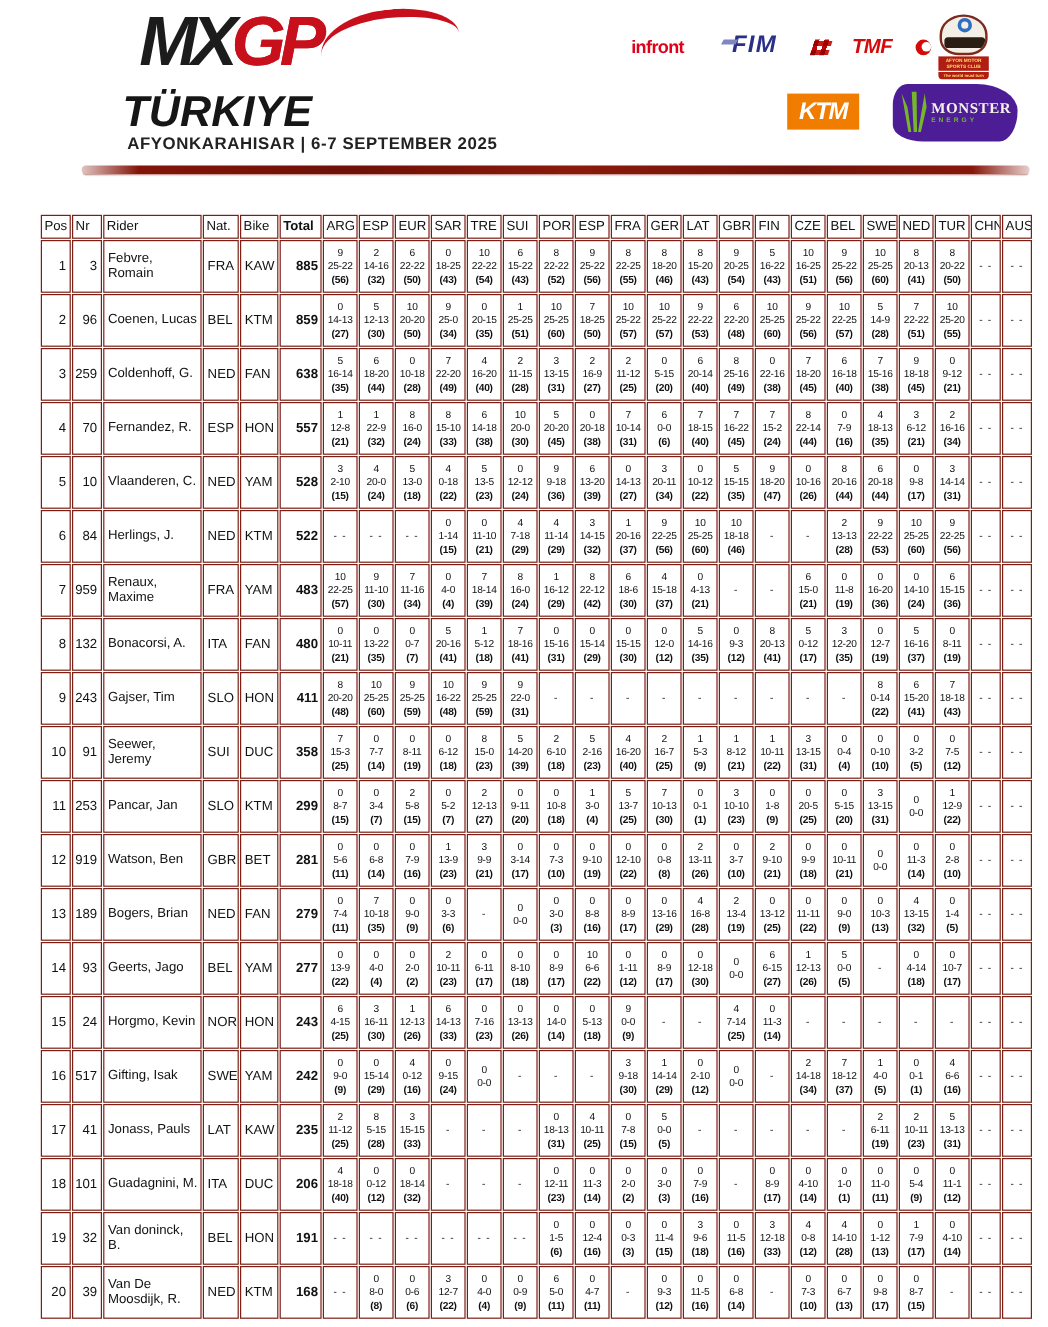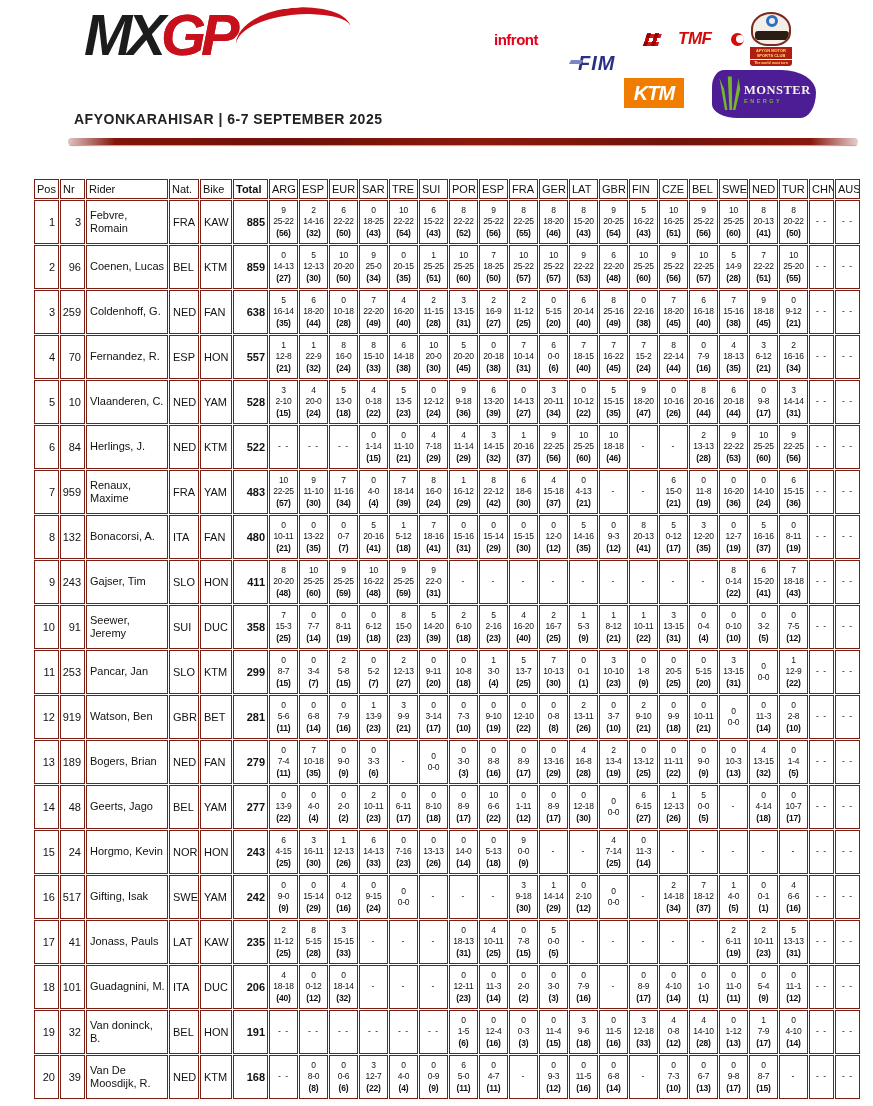--- a/index.html
+++ b/index.html
@@ -1,36 +1,36 @@
 <!DOCTYPE html>
 <html><head>
 <meta charset="utf-8">
 <style>
   * { margin:0; padding:0; box-sizing:border-box; }
   body { background:#ffffff; font-family:"Liberation Sans","DejaVu Sans",sans-serif; color:#111; }
-  .page { position:relative; width:873px; height:1106px; margin:0 auto; background:#fff; overflow:hidden; }
+  .page { position:relative; width:873px; height:1106px; margin:0 auto; background:#fff; overflow:hidden;padding-left:32px; }
 
   
   .header { position:relative; height:136px; }
   .mxgp-logo { position:absolute; left:84px; top:6px; font-style:italic; font-weight:900;
                font-size:58px; letter-spacing:-5px; line-height:1; }
   .mxgp-logo .mx { color:#1c1c1c; }
   .mxgp-logo .gp { color:#c8101c; background:linear-gradient(160deg,#e7242b,#9e0e12); -webkit-background-clip:text; background-clip:text; }
   .swoosh { position:absolute; left:150px; top:2px; width:116px; height:34px;
             border-top:7px solid #c8101c; border-radius:100% 100% 0 0/190% 150% 0 0;
             transform:rotate(-6deg); }
   .country { position:absolute; left:70px; top:72px; font-style:italic; font-weight:900;
              font-size:36px; letter-spacing:0px; color:#161616; }
   .event-details { position:absolute; left:74px; top:111px; font-weight:700; font-size:14px;
                    letter-spacing:.5px; color:#222; }
 
   
   .sp { position:absolute; }
   .infront { left:494px; top:31px; color:#e2001a; font-weight:700; font-size:15px; letter-spacing:-.5px; }
-  .fim { left:570px; top:26px; color:#2b3087; font-weight:900; font-style:italic; font-size:20px; letter-spacing:1px;margin-top:26px; }
+  .fim { left:570px; top:26px; color:#2b3087; font-weight:900; font-style:italic; font-size:20px; letter-spacing:1px; }
   .fim .fim-slash { display:inline-block; width:12px; height:4px; background:#7f86c4; transform:skewX(-30deg); margin-right:-4px; vertical-align:6px; }
   .tmf { left:645px; top:29px; display:flex; align-items:center; gap:18px; }
   .tmf .check { width:15px; height:13px; background:
       linear-gradient(45deg,transparent 0,transparent 0),
       repeating-linear-gradient(90deg,#c00404 0 4px,#fff 4px 8px),
       repeating-linear-gradient(0deg,rgba(192,4,4,.9) 0 4px,rgba(255,255,255,.9) 4px 8px);
       background-blend-mode:multiply; transform:skewX(-18deg); }
   .tmf .tmf-text { color:#d40b0b; font-weight:900; font-style:italic; font-size:17px; letter-spacing:-.5px; }
   .tmf .crescent { width:13px; height:13px; background:#d40b0b; border-radius:50%; position:relative; margin-left:2px; }
   .tmf .crescent::after { content:""; position:absolute; left:5px; top:2px; width:8px; height:8px; background:#fff; border-radius:50%; }
@@ -77,20 +77,21 @@
 </head>
 <body>
 
 <div class="page">
 
   <div class="header">
     <div class="mxgp-logo">
       <span class="mx">MX</span><span class="gp">GP</span>
       <div class="swoosh"></div>
     </div>
+    <div class="country">TÜRKIYE</div>
     <div class="event-details">AFYONKARAHISAR | 6-7 SEPTEMBER 2025</div>
 
     <div class="sp infront">infront</div>
     <div class="sp fim"><span class="fim-slash"></span><span>FIM</span></div>
     <div class="sp tmf">
       <span class="check"></span>
       <span class="tmf-text">TMF</span>
       <span class="crescent"></span>
     </div>
     <div class="sp afyon">
@@ -1490,21 +1491,21 @@
             </td>
             <td class="gp">
               <div class="dash">- -</div>
             </td>
             <td class="gp">
               <div class="dash">- -</div>
             </td>
           </tr>
           <tr>
             <td class="pos">14</td>
-            <td class="nr">48</td>
+            <td class="nr">93</td>
             <td class="rider">Geerts, Jago</td>
             <td class="nat">BEL</td>
             <td class="bike">YAM</td>
             <td class="total">277</td>
             <td class="gp">
               <div>0</div>
               <div>13-9</div>
               <div class="tot">(22)</div>
             </td>
             <td class="gp">

